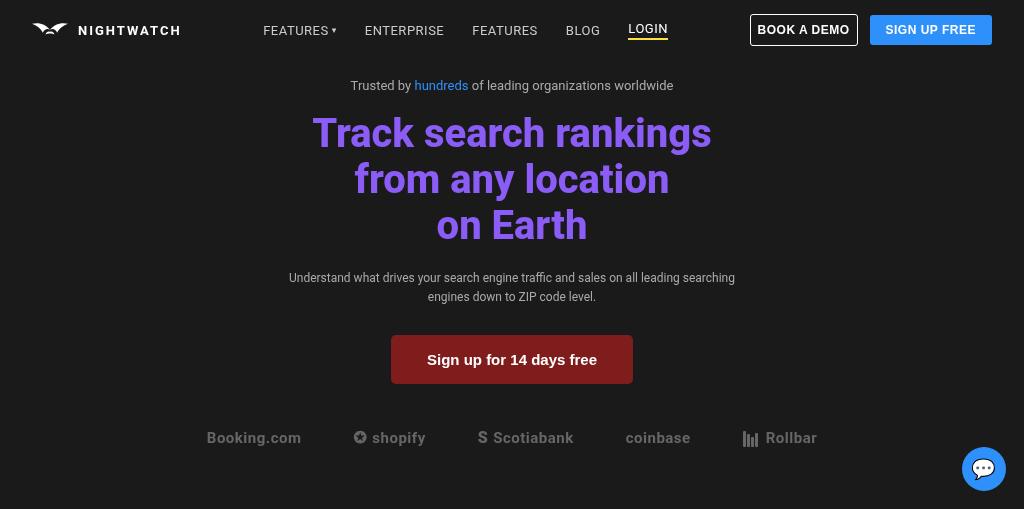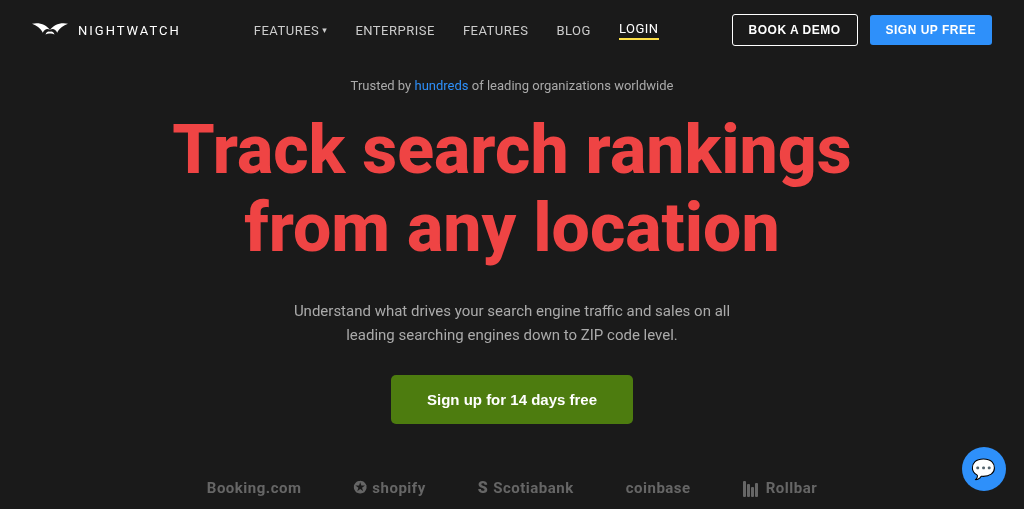--- a/index.html
+++ b/index.html
@@ -29,21 +29,21 @@
       gap: 10px;
     }
 
     .logo-icon {
       width: 36px;
       height: 20px;
     }
 
     .logo-text {
       font-size: 13px;
-      font-weight: 400;
+      font-weight: 700;
       letter-spacing: 2px;
       color: #ffffff;
     }
 
     .navbar-center {
       display: flex;
       align-items: center;
       gap: 28px;
     }
 
@@ -71,21 +71,21 @@
       color: #cccccc;
     }
 
     .navbar-right {
       display: flex;
       align-items: center;
       gap: 12px;
     }
 
     .btn-book-demo {
-      padding: 8px 16px;
+      padding: 8px 7px;
       border: 1.5px solid #ffffff;
       background: transparent;
       color: #ffffff;
       font-size: 12px;
       font-weight: 600;
       letter-spacing: 0.5px;
       cursor: pointer;
       border-radius: 3px;
     }
 
@@ -115,46 +115,46 @@
       color: #aaaaaa;
       margin-bottom: 18px;
     }
 
     .trusted-bar .hundreds-link {
       color: #2e90fa;
       text-decoration: none;
     }
 
     .hero-title {
-      font-size: 68px;
+      font-size: 40px;
       font-weight: 800;
       line-height: 1.15;
-      color: #ef4444;
-      margin-bottom: 32px;
+      color: #8b5cf6;
+      margin-bottom: 20px;
       max-width: 780px;
     }
 
     .hero-subtitle {
-      font-size: 15px;
+      font-size: 12px;
       color: #aaaaaa;
       line-height: 1.6;
       max-width: 480px;
       margin-bottom: 28px;
     }
 
     .btn-cta {
       padding: 16px 36px;
-      background: #4d7c0f;
+      background: #7f1d1d;
       color: #ffffff;
       font-size: 15px;
       font-weight: 600;
       border: none;
       border-radius: 5px;
       cursor: pointer;
-      margin-bottom: 40px;
+      margin-bottom: 30px;
     }
 
     
     .logos-bar {
       display: flex;
       align-items: center;
       justify-content: center;
       gap: 52px;
       padding: 14px 32px;
     }
@@ -224,20 +224,21 @@
 <main class="main-content">
   <p class="trusted-bar">
     <span>Trusted by</span>
     <a href="#" class="hundreds-link"> <span>hundreds</span> </a>
     <span>of leading organizations worldwide</span>
   </p>
 
   <h1 class="hero-title">
     <span>Track search rankings</span><br>
     <span>from any location</span><br>
+    <span>on Earth</span>
   </h1>
 
   <p class="hero-subtitle">Understand what drives your search engine traffic and sales on all leading searching engines down to ZIP code level.</p>
 
   <button class="btn-cta">Sign up for 14 days free</button>
 </main>
 
 <div class="logos-bar">
 
   <div class="brand-logo">

